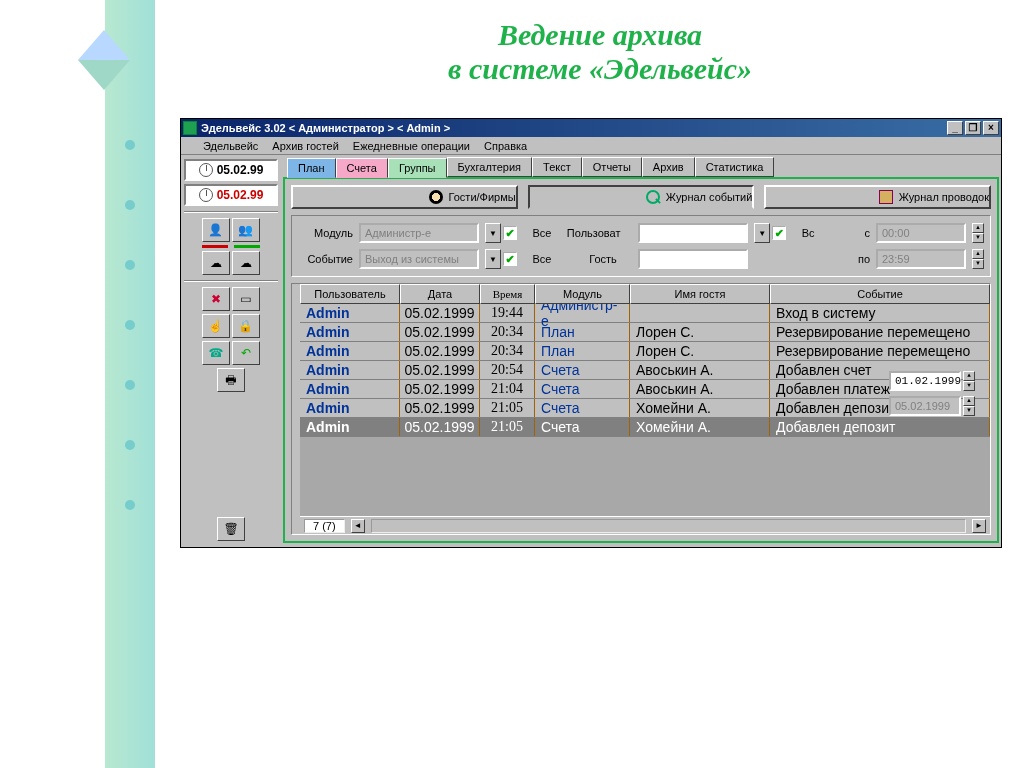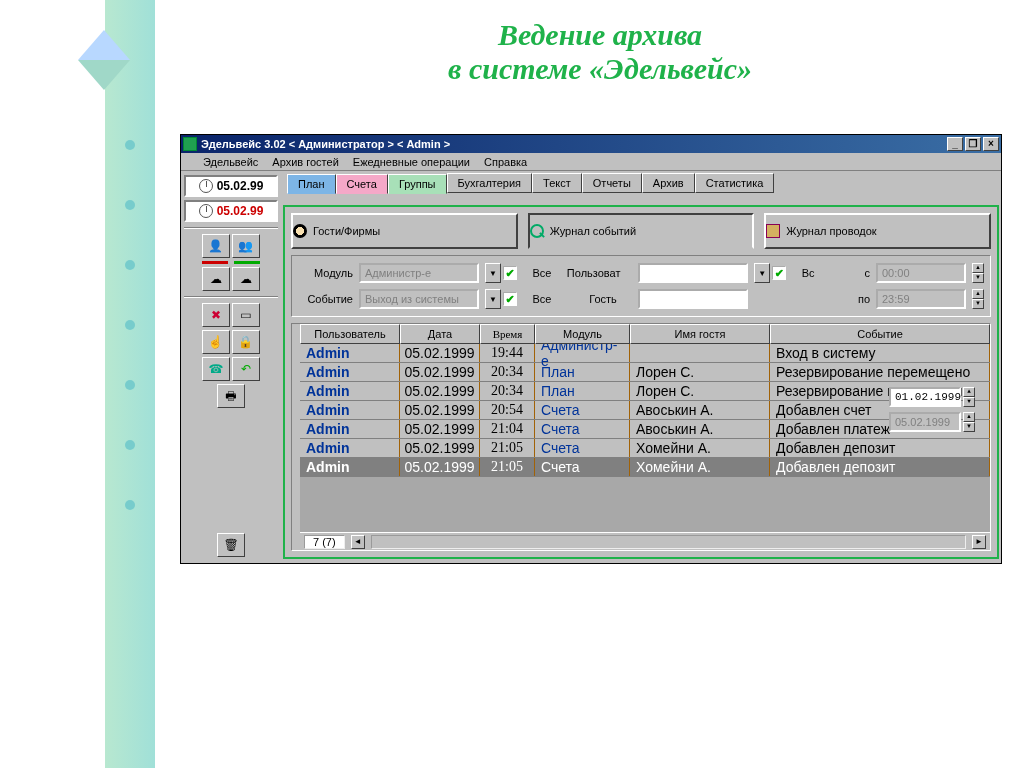--- a/index.html
+++ b/index.html
@@ -27,21 +27,21 @@
   .prism { position: absolute; left: 78px; top: 30px; width: 52px; height: 60px; }
   .prism .t1 { position:absolute; width:0;height:0; border-left:26px solid transparent;border-right:26px solid transparent;border-bottom:30px solid #b8d8ff; top:0; left:0; }
   .prism .t2 { position:absolute; width:0;height:0; border-left:26px solid transparent;border-right:26px solid transparent;border-top:30px solid #a0d8c8; top:30px; left:0; }
 
   .dots { position: absolute; left: 115px; top: 140px; height: 420px; width: 30px; }
   .dots span { display:block; width:10px; height:10px; border-radius:50%; background:#7cc; margin:0 auto 50px;}
 
   
   .app-window {
     position: absolute;
-    left: 180px; top: 134px;
+    left: 180px; top: 118px;
     width: 822px; height: 430px;
     background: #c0c0c0;
     border: 1px solid #000;
     font: 11px "MS Sans Serif", Tahoma, sans-serif;
     color: #000;
   }
   .titlebar {
     height: 18px;
     background: linear-gradient(to right, #0a246a, #3a6ea5);
     color: #fff; display:flex; align-items:center; padding:0 2px;
@@ -73,45 +73,45 @@
   .btn {
     width:28px; height:24px;
     background:#c0c0c0;
     border:1px solid; border-color:#fff #404040 #404040 #fff;
     display:inline-flex;align-items:center;justify-content:center;
   }
   .btn-row{display:flex;gap:2px;}
   .panel-sep{width:94px;height:2px;border-top:1px solid #808080;border-bottom:1px solid #fff;margin:2px 0;}
 
   
-  .main-col { flex:1; display:flex; flex-direction:column; padding:2px; gap:12px; }
+  .main-col { flex:1; display:flex; flex-direction:column; padding:2px; gap:0; }
 
   .tabs1 { display:flex; gap:0; padding-left:4px; }
   .tab1 {
     height:20px; padding:2px 10px;
     border:1px solid; border-color:#fff #404040 transparent #fff;
     font-size:11px; position:relative; top:1px;
     display:flex; align-items:center;
   }
   .tab1.blue{background:#7db5e6;} .tab1.pink{background:#f5a8c8;} .tab1.green{background:#a8e0b8;}
   .tab1.grey{background:#c0c0c0;border-color:#fff #404040 #404040 #fff; top:0;}
   .tab1.active{background:#c0c0c0;z-index:2;}
 
   .archive-frame {
     flex:1; border:2px solid #1fb24a; background:#c0c0c0;
     display:flex; flex-direction:column;
   }
 
   .subtabs { display:flex; padding:6px 6px 0 6px; }
   .subtab-group { display:flex; gap:10px; width:100%; }
   .subtab {
-    flex:1; height:36px;
+    flex:1; height:24px;
     background:#c0c0c0;
     border:2px solid; border-color:#fff #404040 #404040 #fff;
-    display:flex; align-items:center; justify-content:flex-start; gap:6px;
+    display:flex; align-items:center; justify-content:flex-end; gap:6px;
   }
   .subtab.active { border-color:#404040 #fff #c0c0c0 #404040; background:#c0c0c0; }
   .subtab .ic { width:14px;height:14px; }
 
   .filter-bar {
     margin:6px; padding:6px;
     border:1px solid; border-color:#808080 #fff #fff #808080;
     display:grid;
     grid-template-columns: auto 120px 12px auto auto 50px auto 110px 12px auto auto 40px 12px 72px 12px;
     grid-auto-rows: 22px;

